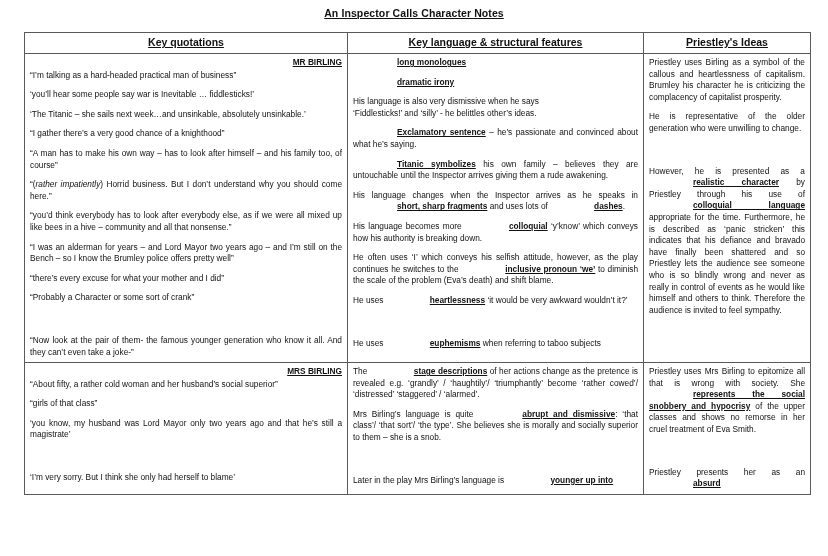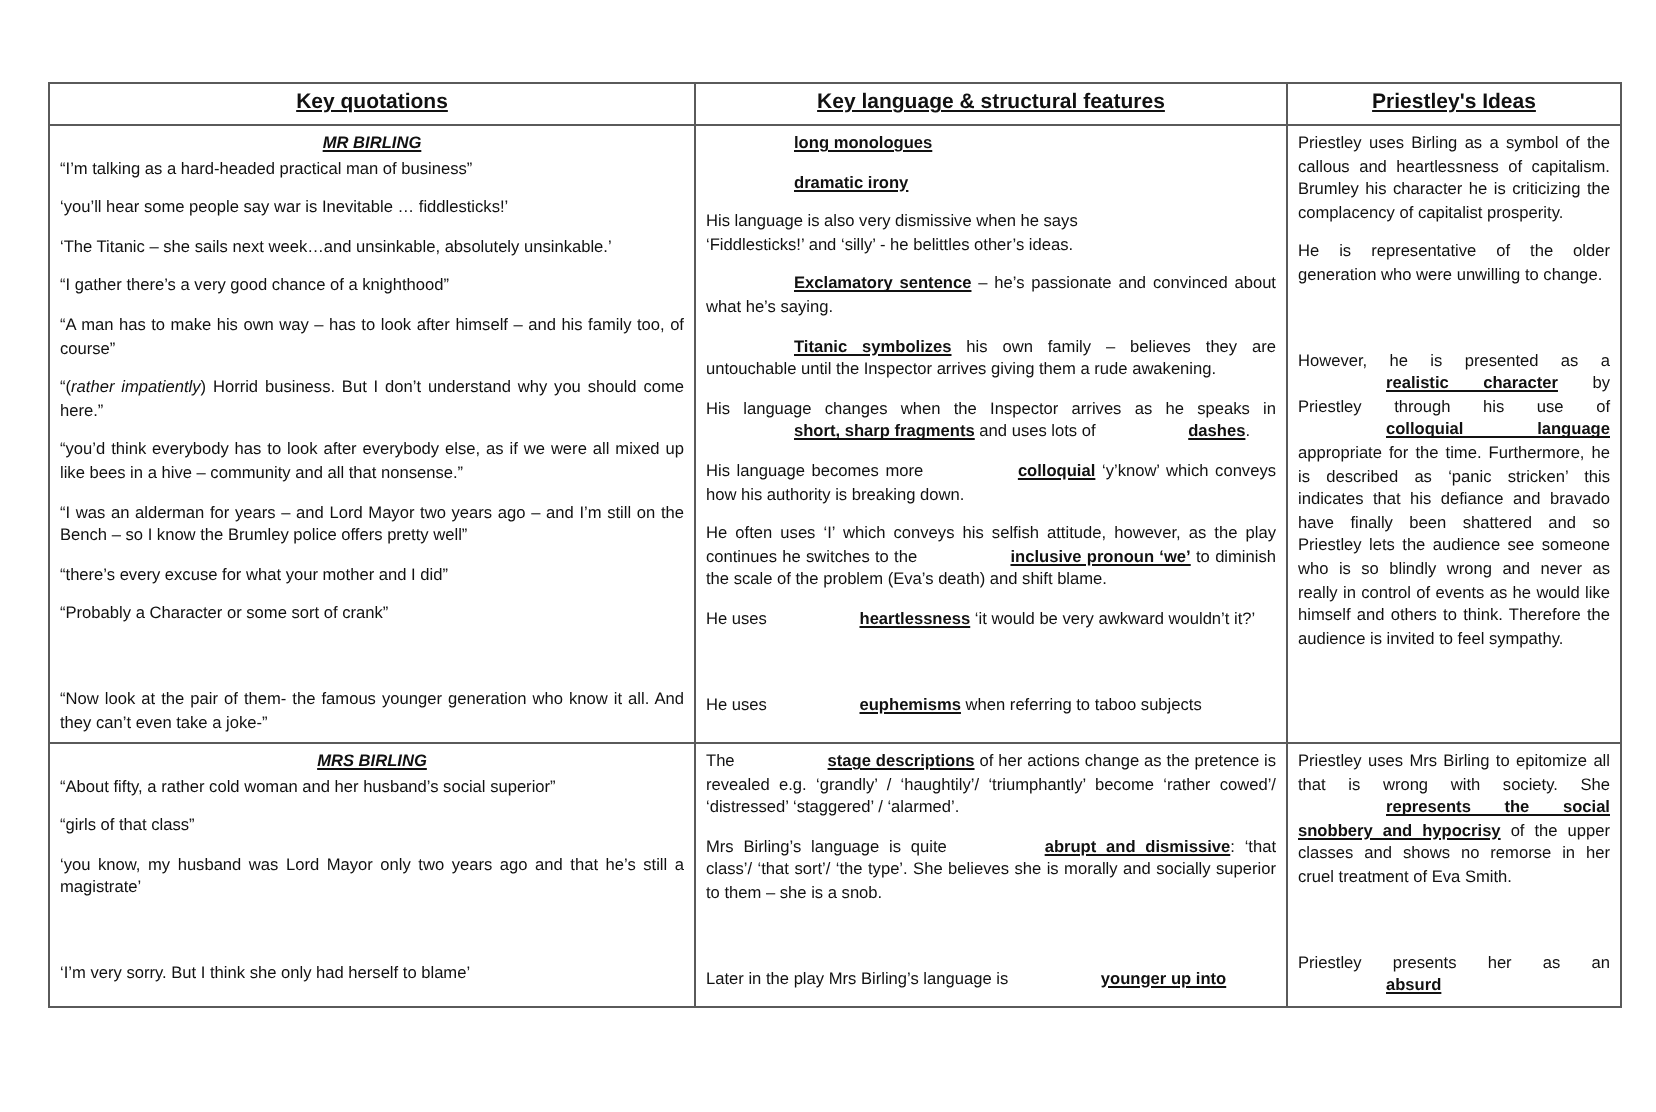--- a/index.html
+++ b/index.html
@@ -27,21 +27,21 @@
     font-weight: bold;
     text-decoration: underline;
     margin: 6px 0 0 0;
     padding: 0;
     letter-spacing: 0.1px;
     line-height: 14px;
   }
   .notes-table {
     position: absolute;
     left: 24px;
-    top: 41px;
+    top: 26px;
     width: 786px;
     border-collapse: collapse;
     table-layout: fixed;
   }
   .notes-table td, .notes-table th {
     border: 1px solid #5a5a5a;
     vertical-align: top;
     padding: 3px 5px 4px 5px;
   }
   .col-q  { width: 323px; }
@@ -73,37 +73,39 @@
     margin-bottom: 0;
     margin-top: 31px;
   }
   .cell .char-name {
     font-weight: bold;
     text-decoration: underline;
     display: inline-block;
   }
   .cell p.charhead {
     margin-bottom: 1px;
-    text-align: center;
-    font-style: italic;
+    text-align: right;
   }
   .cell p.noj {
     text-align: left;
   }
   u.bi {
     font-weight: bold;
     padding-left: 44px;
   }
   i.it { font-style: italic; }
 </style>
 </head>
 <body>
 
 <div class="page">
 
+  <h1 class="doc-title">
+    <span>An Inspector Calls Character Notes</span>
+  </h1>
 
   <table class="notes-table">
     <colgroup>
       <col class="col-q">
       <col class="col-l">
       <col class="col-p">
     </colgroup>
     <thead>
       <tr>
         <th><span class="hdr">Key quotations</span></th>

